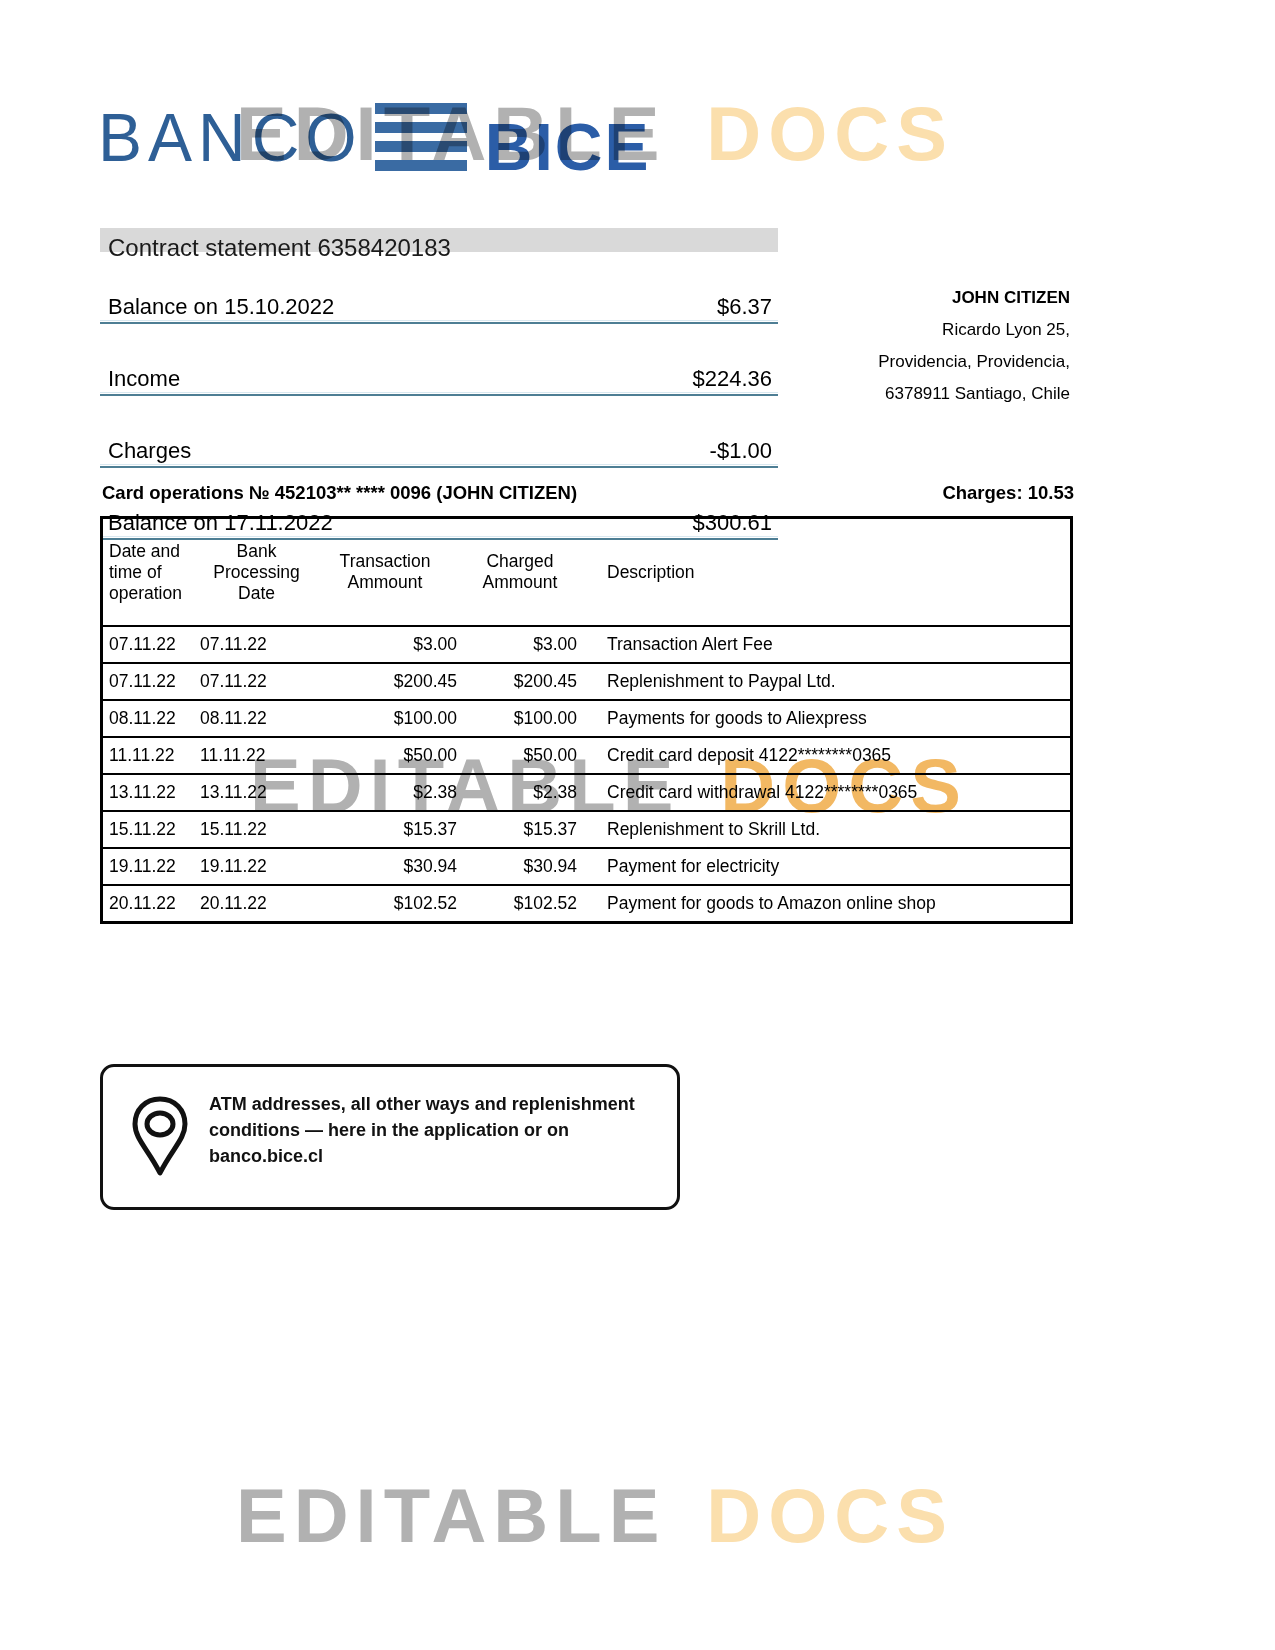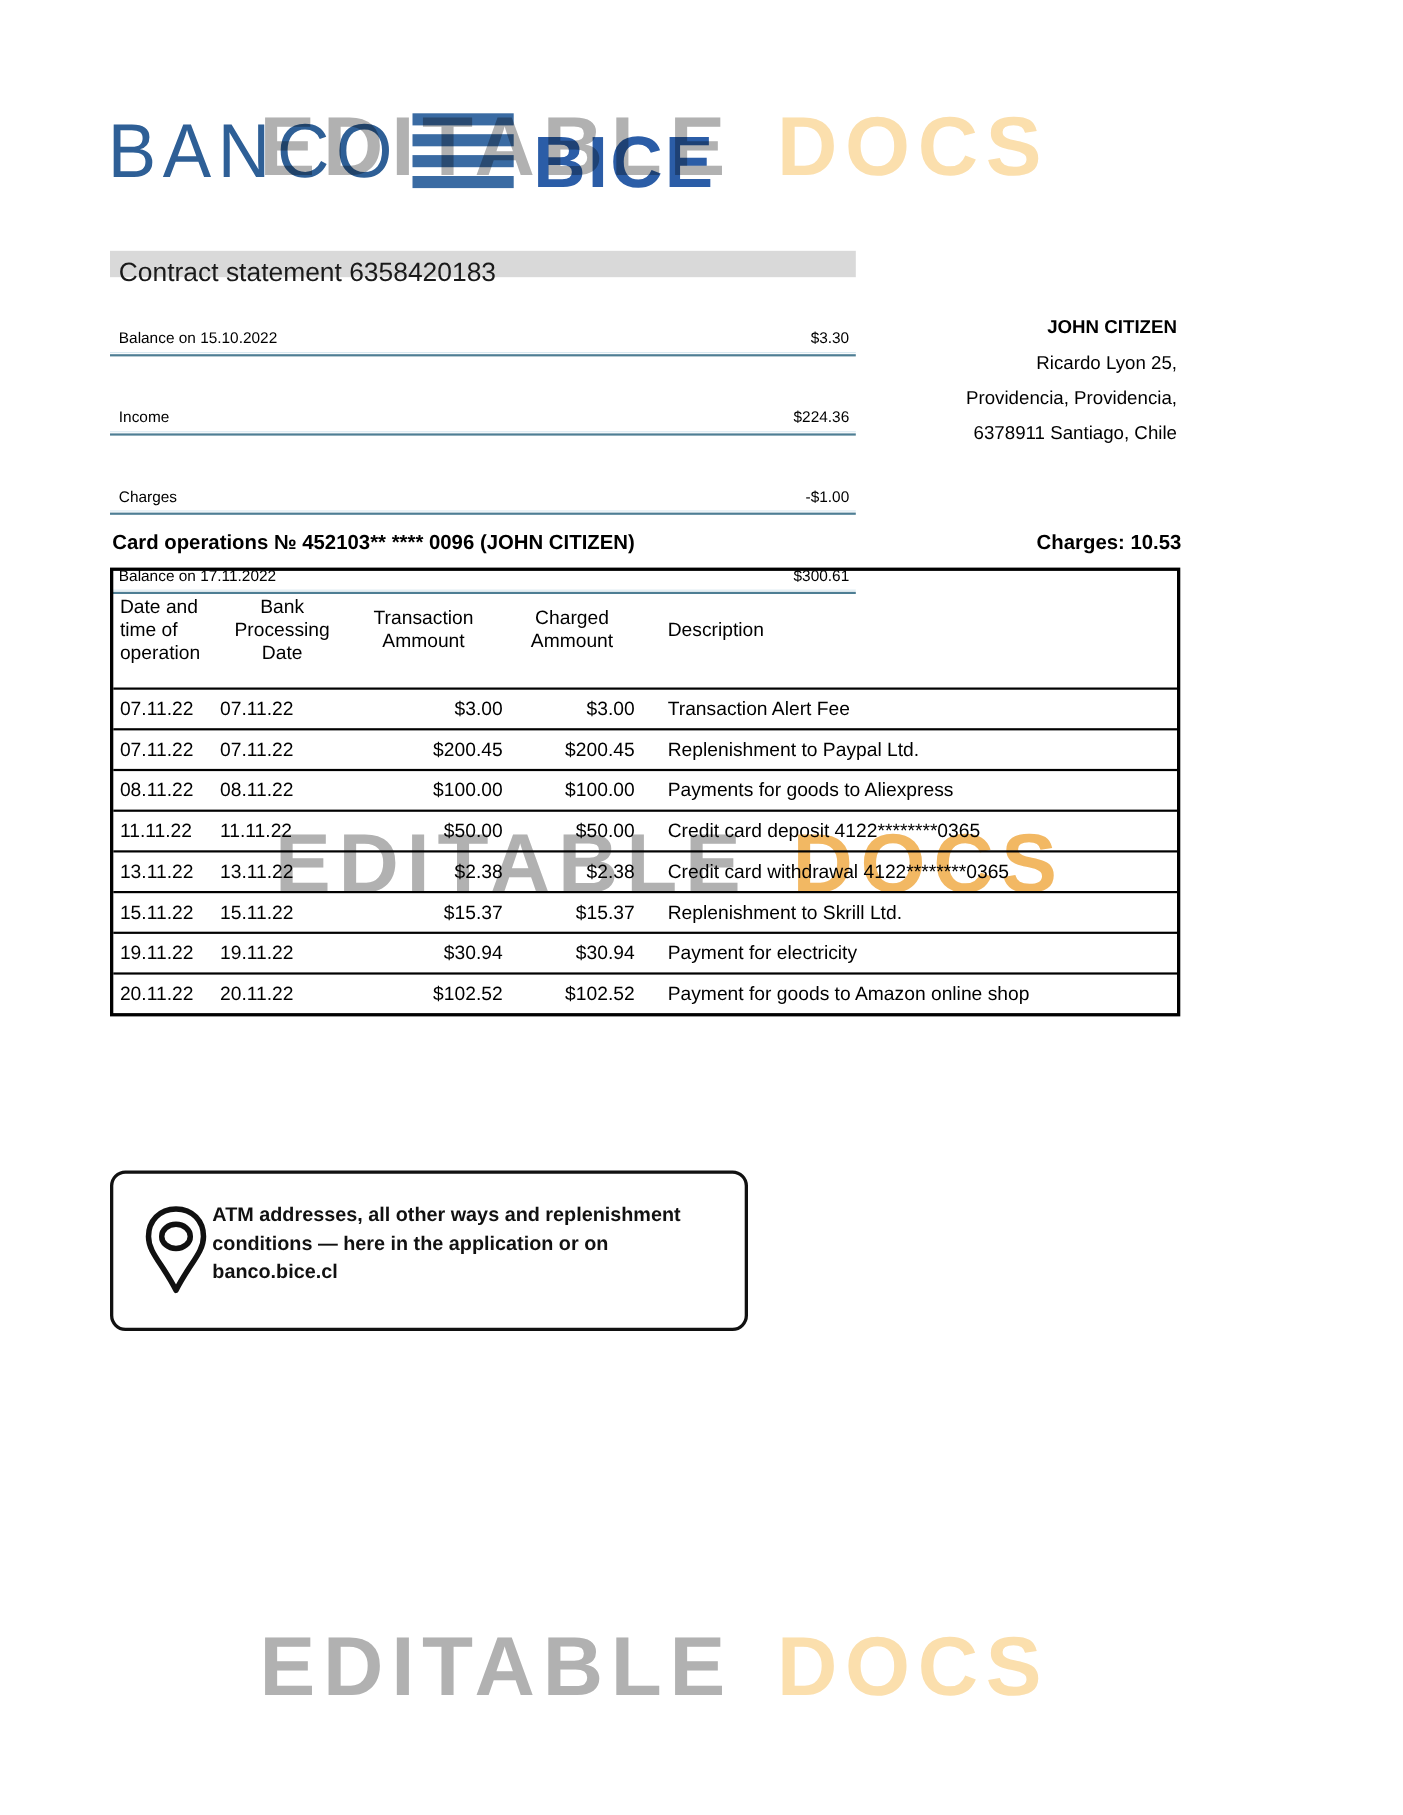--- a/index.html
+++ b/index.html
@@ -48,21 +48,21 @@
   .summary-title{
     background:var(--header-bar);
     height:24px;line-height:40px;
     padding-left:8px;
     font-size:24px;color:#1a1a1a;
   }
   .summary-rows{margin-top:3px;}
   .summary-row{
     position:relative;
     display:flex;justify-content:space-between;align-items:center;
-    height:31px;font-size:14px;
+    height:31px;font-size:22px;
     border-bottom:2px solid var(--rule-teal);
     margin-top:39px;
   }
   .summary-row::after{
     content:"";position:absolute;left:0;right:0;bottom:1px;height:1px;background:#d9e8f0;
   }
   .summary-row .label{padding-left:8px;}
   .summary-row .value{padding-right:6px;}
 
   
@@ -94,21 +94,21 @@
   .thead .c2,.thead .c3,.thead .c4{text-align:center;}
   .c3,.c4{text-align:right;padding-right:6px;}
   .c5{padding-left:24px;}
   .tbody .trow{height:35px;border-top:2.5px solid #000;font-size:17.5px;}
 
   
   .atm-box{
     position:absolute;left:100px;top:1064px;width:580px;height:146px;
     border:3px solid #111;border-radius:14px;box-sizing:border-box;z-index:1;
   }
-  .atm-inner{display:flex;align-items:flex-start;padding:24px 20px 0 28px;gap:4px;}
+  .atm-inner{display:flex;align-items:flex-start;padding:24px 20px 0 28px;gap:20px;}
   .pin-icon{flex:0 0 auto;margin-top:4px;}
   .atm-text{font-weight:700;font-size:18px;line-height:26px;max-width:450px;color:#111;}
 </style>
 </head>
 <body>
 
 <div class="page">
 
   <div class="wm wm-top">
     <span class="wm-gray">EDITABLE</span><span class="wm-orange">DOCS</span>
@@ -123,21 +123,21 @@
         <i></i>
       </span>
     <span class="logo-bold">BICE</span>
   </div>
 
   <div class="summary">
     <div class="summary-title">Contract statement 6358420183</div>
     <div class="summary-rows">
       <div class="summary-row">
         <span class="label">Balance on 15.10.2022</span>
-        <span class="value">$3.30</span>
+        <span class="value">$6.37</span>
       </div>
       <div class="summary-row">
         <span class="label">Income</span>
         <span class="value">$224.36</span>
       </div>
       <div class="summary-row">
         <span class="label">Charges</span>
         <span class="value">-$1.00</span>
       </div>
       <div class="summary-row">

